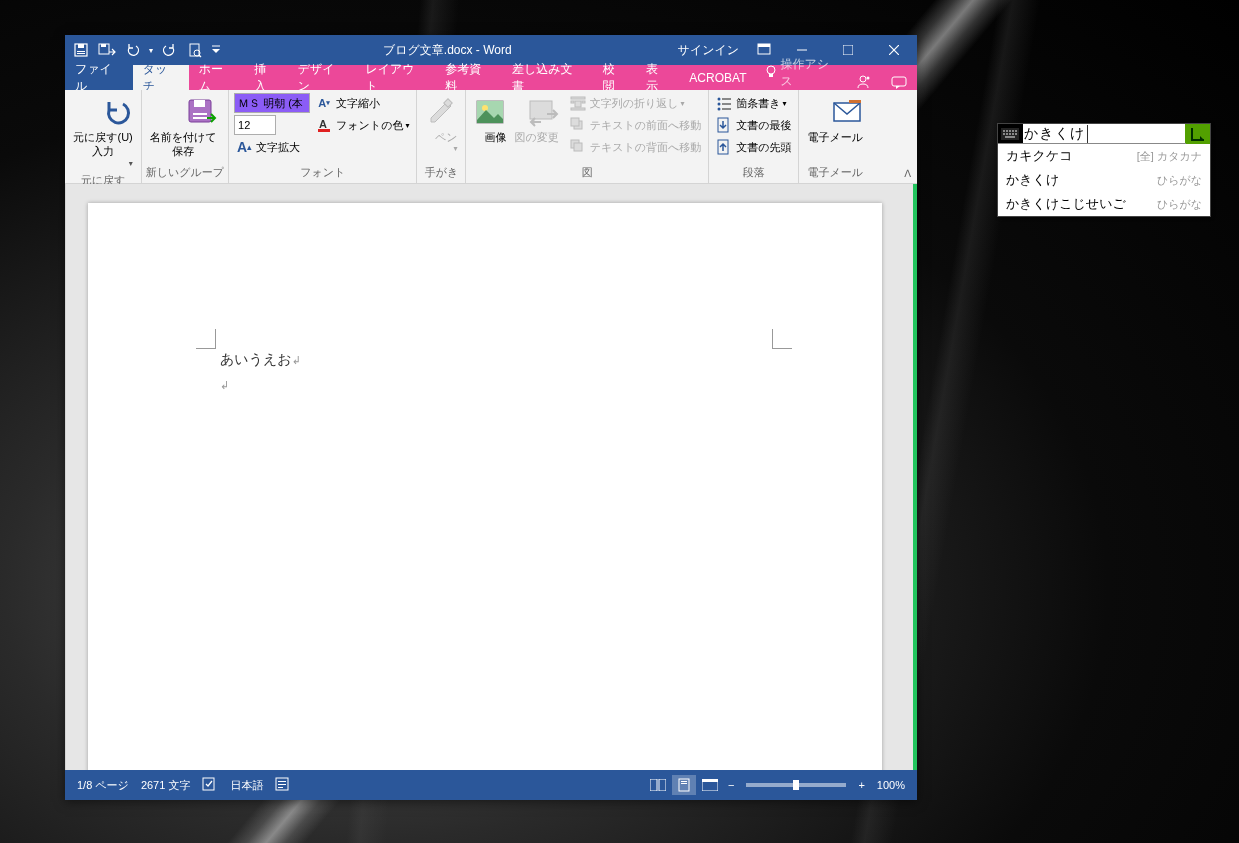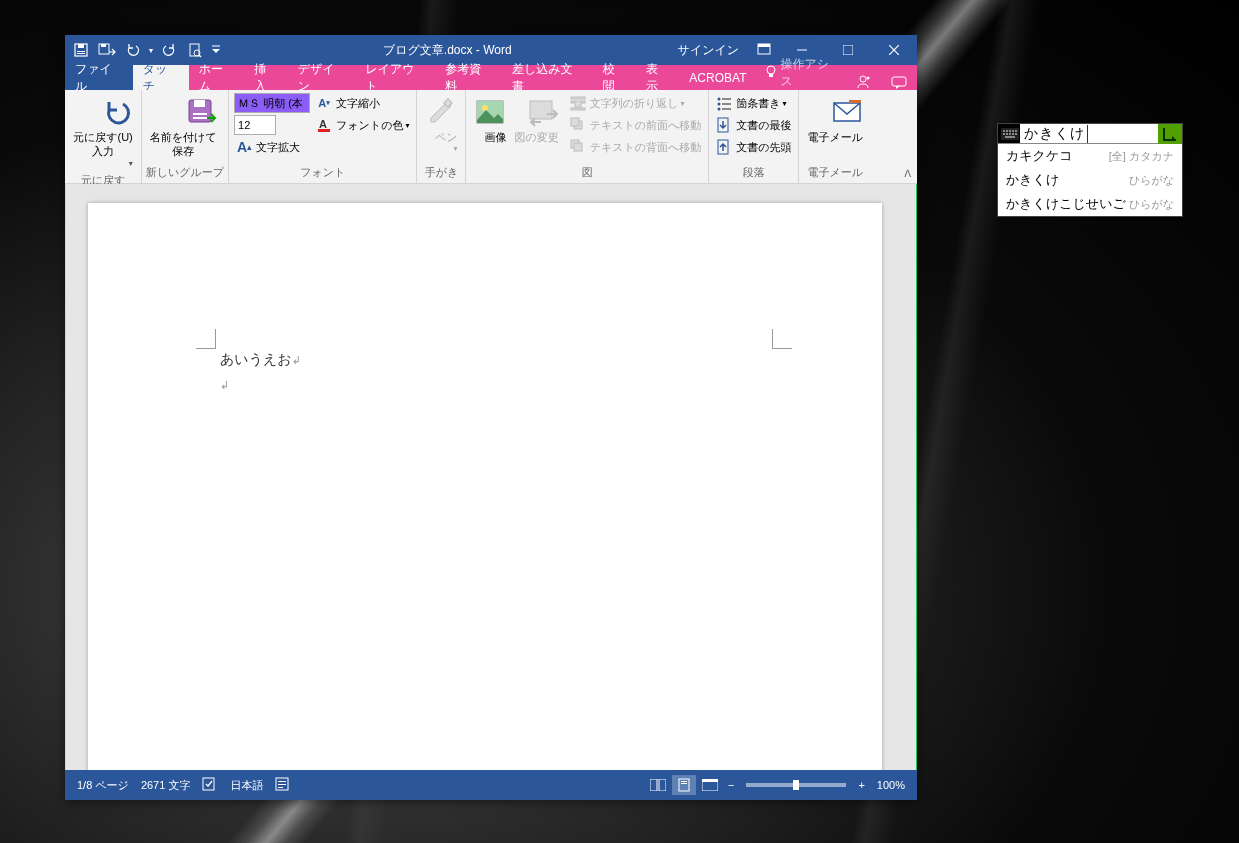--- a/index.html
+++ b/index.html
@@ -124,21 +124,21 @@
   .size-select { width: 42px; height: 20px; font-size: 11px; border: 1px solid #adadad; background:#fff; padding-left:3px; margin:1px;}
   .collapse-btn { position: absolute; bottom: 4px; right: 6px; font-size: 10px; color:#666; cursor:pointer;}
 
   
   .doc-area {
     flex: 1;
     background: #e6e6e6;
     position: relative;
     overflow: hidden;
     border-left:1px solid #d4d4d4;
-    border-right:1px solid #22c55e;
+    border-right:4px solid #22c55e;
   }
   .page {
     position: absolute;
     left: 22px;
     top: 19px;
     width: 794px;
     height: 700px;
     background: #fff;
     box-shadow: 0 0 4px rgba(0,0,0,0.3);
   }
@@ -176,21 +176,21 @@
   .view-btn { width: 24px; height: 20px; display:flex;align-items:center;justify-content:center; cursor:pointer; border:1px solid transparent;}
   .view-btn.active { background: rgba(255,255,255,0.25); }
   .zoom-slider { width: 100px; height: 4px; background: rgba(255,255,255,0.5); position:relative; margin:0 6px;}
   .zoom-thumb { position:absolute; left:47px; top:-3px; width:6px; height:10px; background:#fff;}
 
   
   .ime-popup {
     position: absolute;
     left: 997px;
     top: 123px;
-    width: 186px;
+    width: 214px;
     background: #fff;
     border: 1px solid #444;
     box-shadow: 1px 1px 3px rgba(0,0,0,0.4);
     font-size: 13px;
   }
   .ime-header {
     height: 20px;
     background: linear-gradient(90deg, #000 0%, #000 12%, #fff 12%, #fff 88%, #52a000 88%);
     border-bottom: 1px solid #888;
     display: flex;

